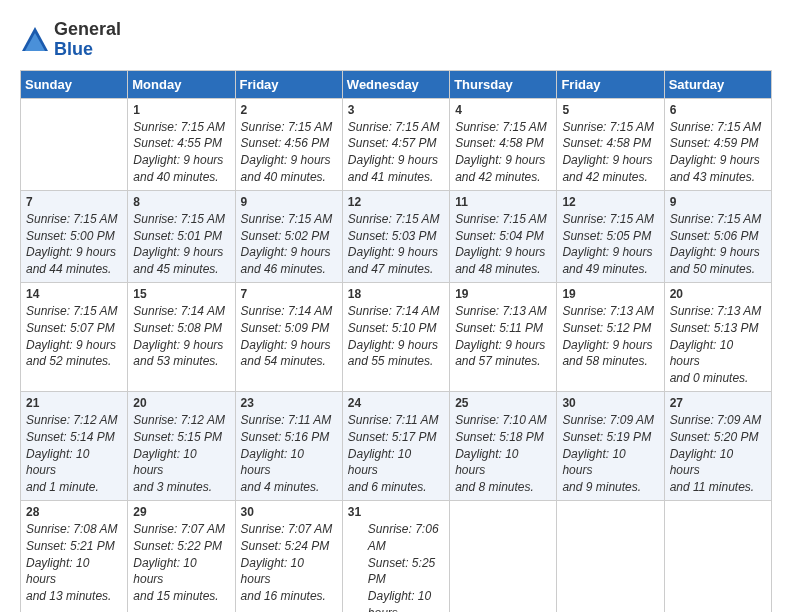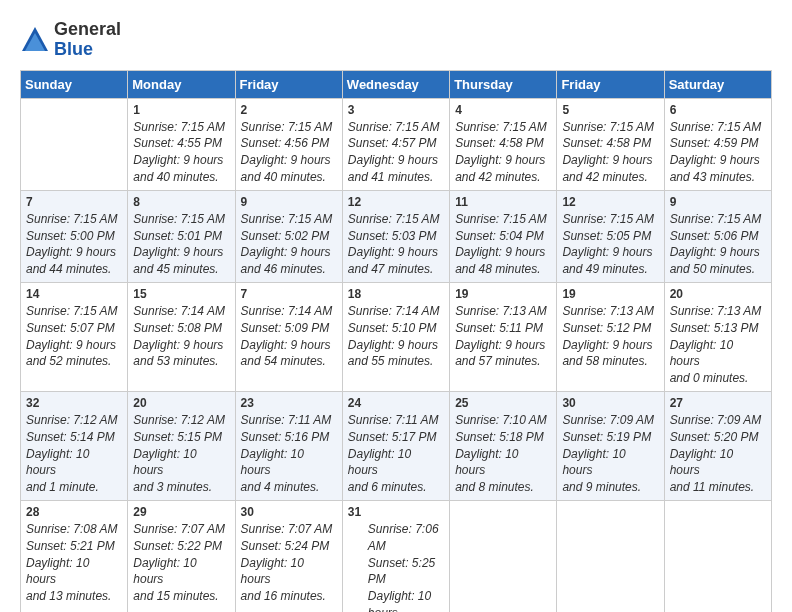--- a/index.html
+++ b/index.html
@@ -257,21 +257,21 @@
         <td>
           <span class="day-num">20</span>
           <div class="cell-content" style="white-space: pre-line;">Sunrise: 7:13 AM
 Sunset: 5:13 PM
 Daylight: 10 hours
 and 0 minutes.</div>
         </td>
       </tr>
       <tr>
         <td>
-          <span class="day-num">32</span>
+          <span class="day-num">21</span>
           <div class="cell-content" style="white-space: pre-line;">Sunrise: 7:12 AM
 Sunset: 5:14 PM
 Daylight: 10 hours
 and 1 minute.</div>
         </td>
         <td>
           <span class="day-num">20</span>
           <div class="cell-content" style="white-space: pre-line;">Sunrise: 7:12 AM
 Sunset: 5:15 PM
 Daylight: 10 hours

